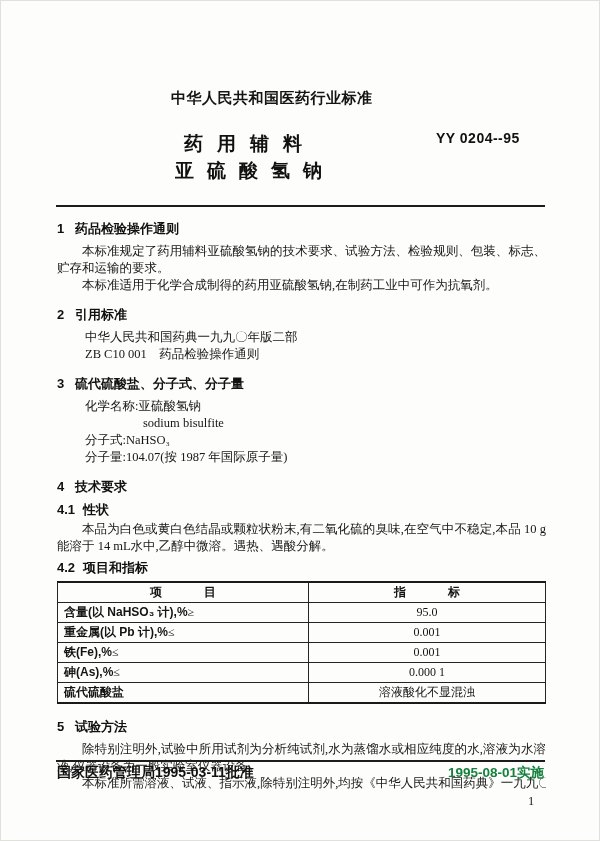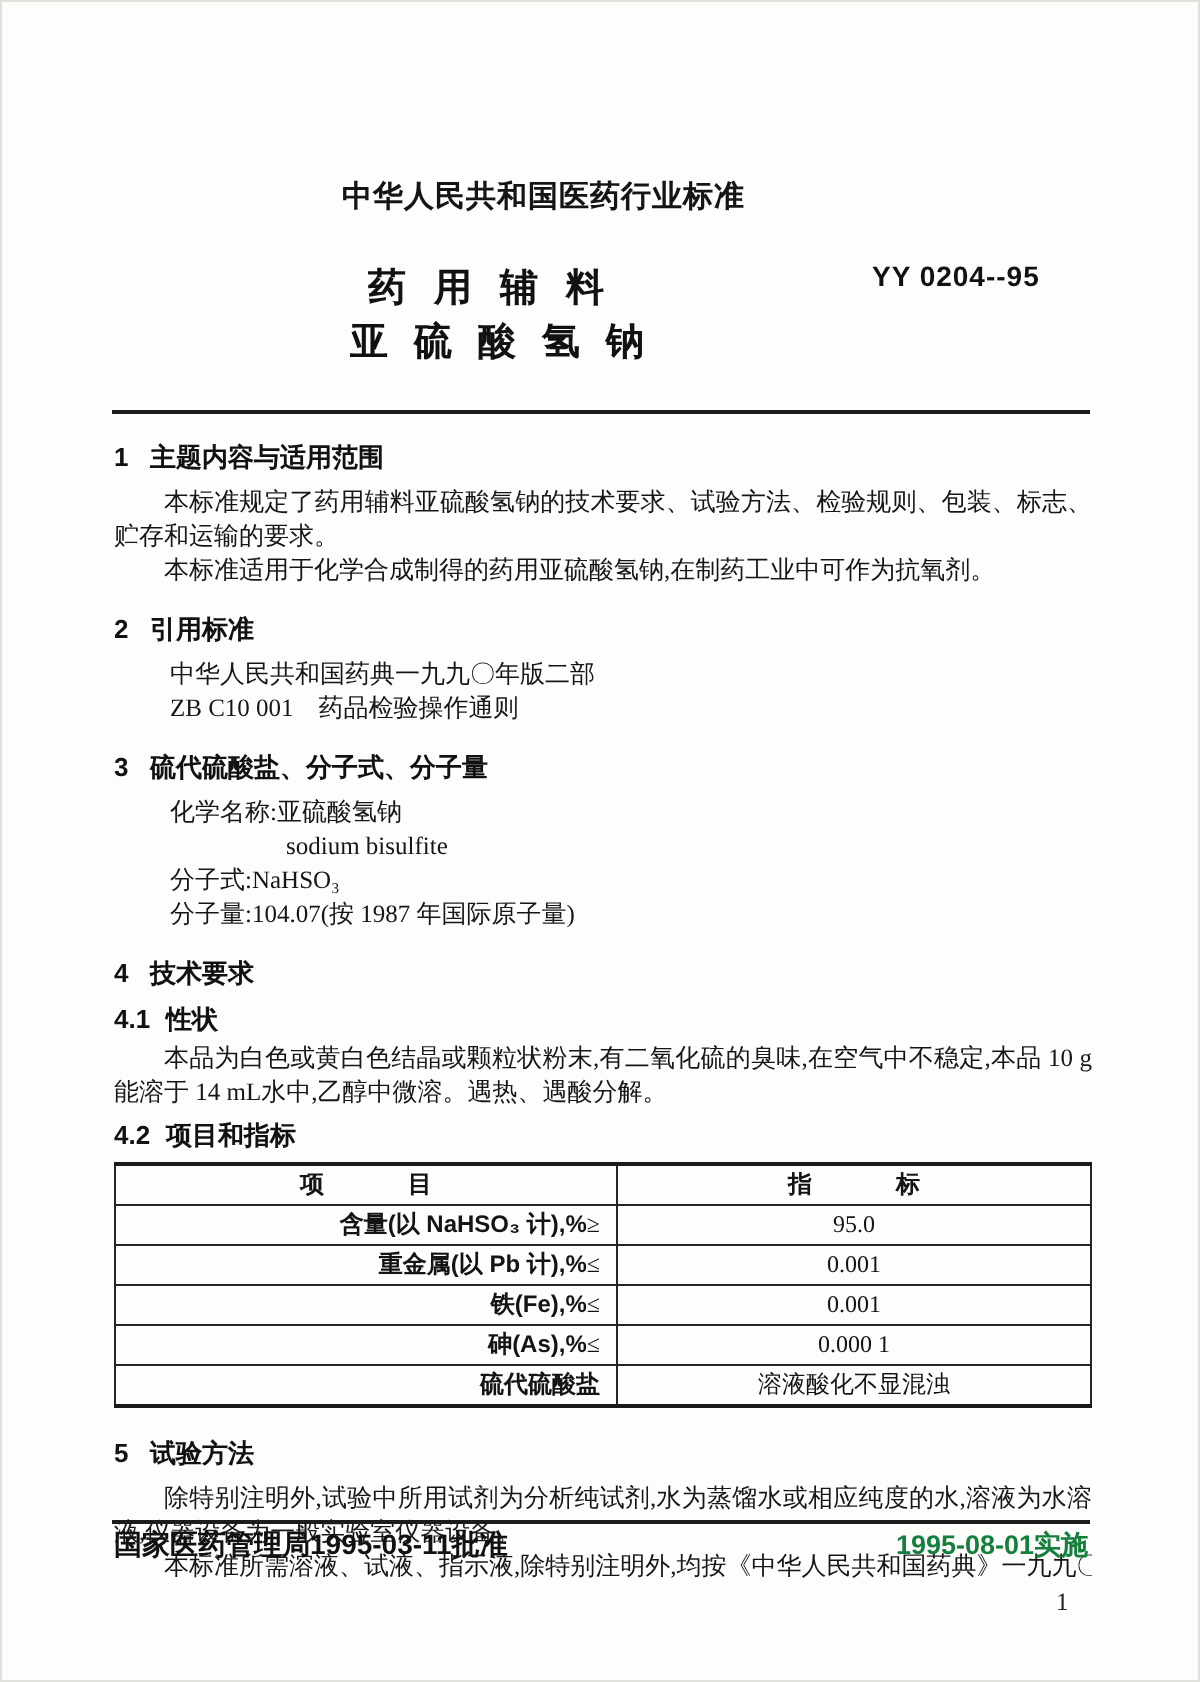--- a/index.html
+++ b/index.html
@@ -73,21 +73,21 @@
     font-size: 12px; color: #141414;
   }
   table.spec th, table.spec td {
     border: 1px solid #242424; height: 18px; padding: 1px 6px;
   }
   table.spec thead th { border-top: 2px solid #1a1a1a; font-weight: 700; text-align: center; }
   table.spec tr:last-child td { border-bottom: 2px solid #1a1a1a; }
   .th-spread { letter-spacing: 42px; padding-left: 42px;
     font-family: "Liberation Sans", "DejaVu Sans", sans-serif; }
   td.item-cell { width: 251px; }
-  .item-wrap { display: flex; justify-content: flex-end; align-items: center;
+  .item-wrap { display: flex; justify-content: flex-start; align-items: center;
     font-family: "Liberation Sans", "DejaVu Sans", sans-serif; font-weight: 600; }
   .op-sym { font-weight: 400; font-family: "Liberation Serif", "DejaVu Serif", serif; padding-right: 2px; }
   td.val-cell { text-align: center; }
 
   
   .footer-left {
     position: absolute; left: 57px; top: 764px;
     font-family: "Liberation Sans", "DejaVu Sans", sans-serif;
     font-weight: 700; font-size: 14px; color: #111;
   }
@@ -108,21 +108,21 @@
 
   <div class="org-line">中华人民共和国医药行业标准</div>
   <div class="title-line1">药用辅料</div>
   <div class="std-code">YY 0204--95</div>
   <div class="title-line2">亚硫酸氢钠</div>
   <div class="rule rule-top"></div>
 
   <div class="content">
 
     <div class="sec-head" style="margin-top:6px;">
-      <span class="sec-no">1</span><span>主题内容与适用范围</span>
+      <span class="sec-no">1</span><span>药品检验操作通则</span>
     </div>
     <div class="para">本标准规定了药用辅料亚硫酸氢钠的技术要求、试验方法、检验规则、包装、标志、贮存和运输的要求。</div>
     <div class="para">本标准适用于化学合成制得的药用亚硫酸氢钠,在制药工业中可作为抗氧剂。</div>
 
     <div class="sec-head">
       <span class="sec-no">2</span><span>引用标准</span>
     </div>
     <div class="indent1">中华人民共和国药典一九九〇年版二部</div>
     <div class="indent1">ZB C10 001　药品检验操作通则</div>
 

